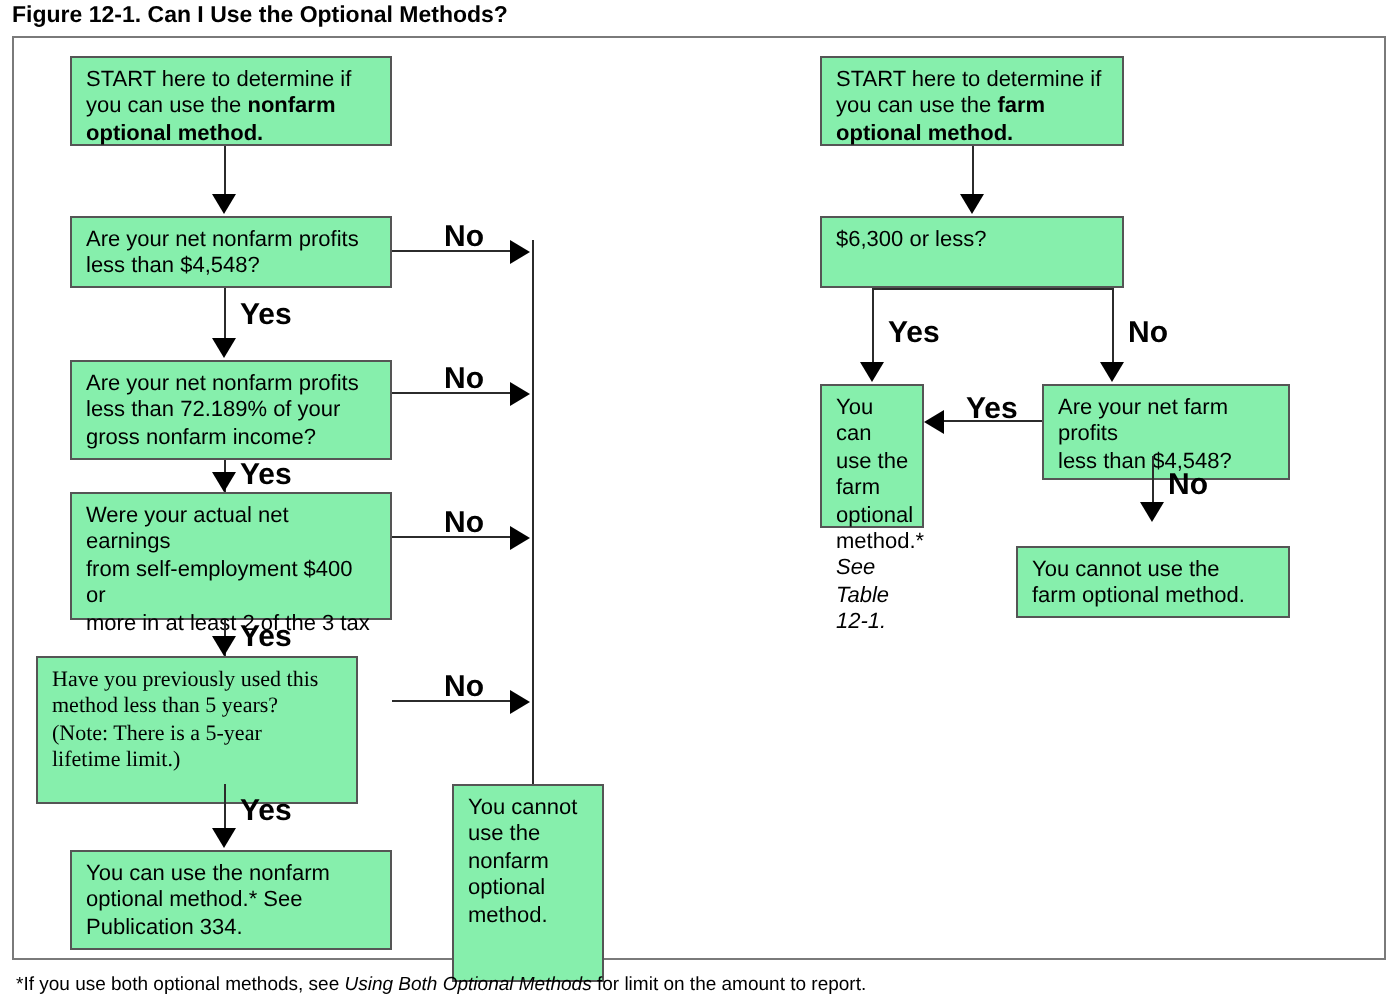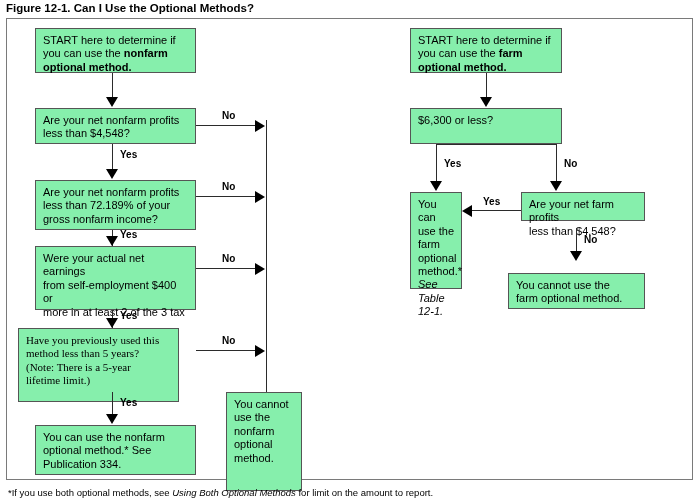--- a/index.html
+++ b/index.html
@@ -46,21 +46,21 @@
     position:absolute;width:0;height:0;
     border-top:6px solid transparent;border-bottom:6px solid transparent;
     border-left:10px solid #000;
   }
   .arrow-left{
     position:absolute;width:0;height:0;
     border-top:6px solid transparent;border-bottom:6px solid transparent;
     border-right:10px solid #000;
   }
   .elabel{
-    position:absolute;font-size:10px;font-weight:700;white-space:nowrap;
+    position:absolute;font-size:15px;font-weight:700;white-space:nowrap;
   }
 </style>
 </head>
 <body>
 
 <div id="figure-title">
   <span class="reg">Figure 12-1.</span><span>&nbsp;</span><span class="bold">Can I Use the Optional Methods?</span>
 </div>
 
 <div id="figure-frame"></div>
@@ -112,26 +112,26 @@
 <div class="node" style="left:410px;top:28px;width:152px;height:45px;">
   <div>START here to determine if</div>
   <div><span>you can use the </span><b>farm</b></div>
   <div><b>optional method.</b></div>
 </div>
 
 <div class="node" style="left:410px;top:108px;width:152px;height:36px;">
   <div>$6,300 or less?</div>
 </div>
 
-<div class="node" style="left:521px;top:192px;width:124px;height:29px;">
+<div class="node" style="left:521px;top:192px;width:124px;height:48px;">
   <div>Are your net farm profits</div>
   <div>less than $4,548?</div>
 </div>
 
-<div class="node" style="left:410px;top:192px;width:52px;height:97px;">
+<div class="node" style="left:410px;top:192px;width:52px;height:72px;">
   <div>You can</div>
   <div>use the</div>
   <div>farm</div>
   <div>optional</div>
   <div>method.*</div>
   <div><i>See Table</i></div>
   <div><i>12-1.</i></div>
 </div>
 
 <div class="node" style="left:508px;top:273px;width:137px;height:36px;">

